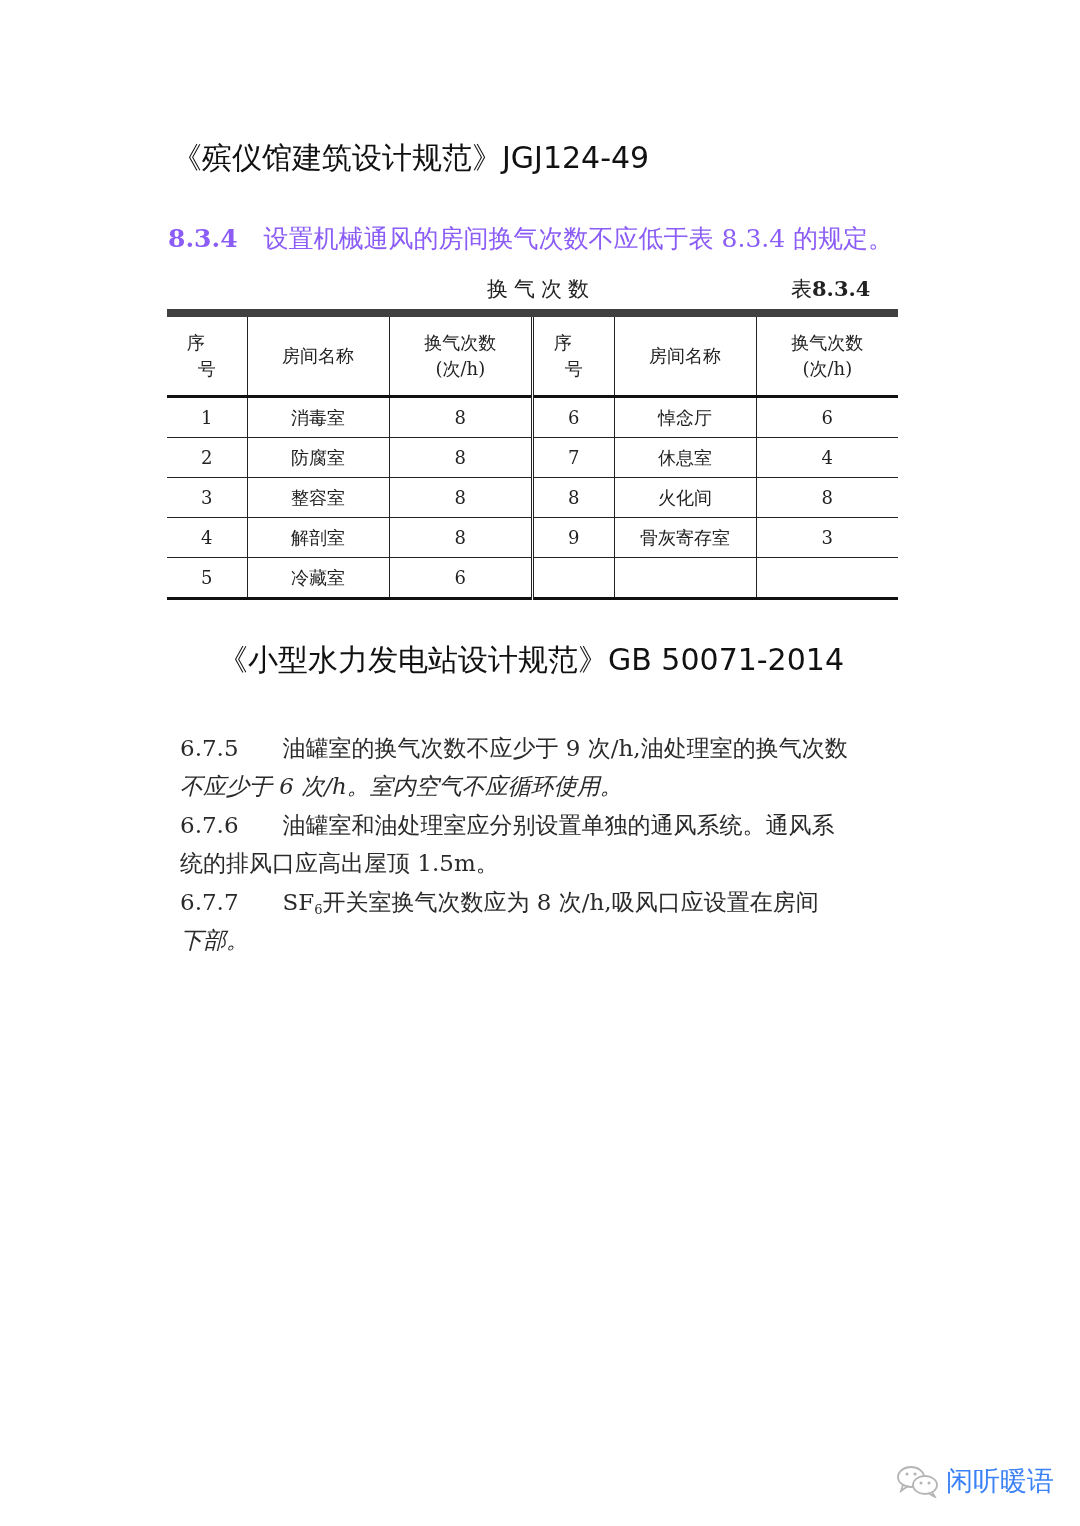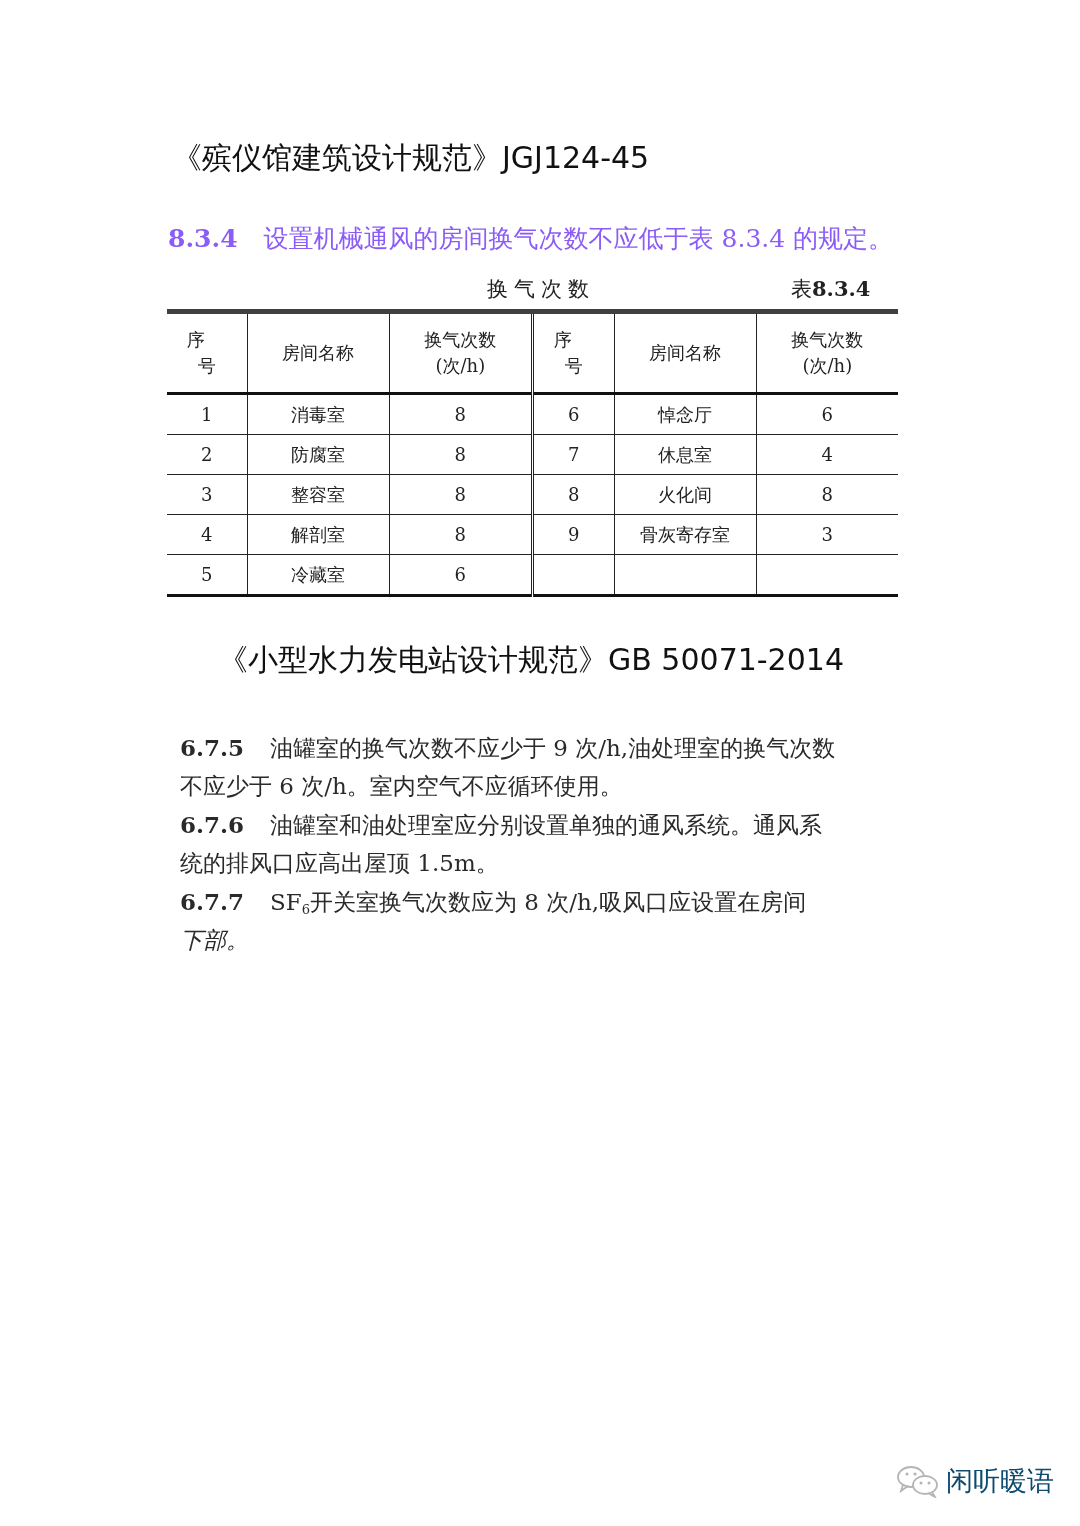--- a/index.html
+++ b/index.html
@@ -11,45 +11,45 @@
 
   .clause { position: absolute; left: 168px; top: 222px; font-size: 25px; font-family: "DejaVu Serif", serif; color: #8b5cf6; white-space: nowrap; }
   .clause .num { font-weight: bold; margin-right: 26px; font-family: "DejaVu Serif", serif; }
 
   .caption { position: absolute; top: 275px; font-size: 21px; font-family: "DejaVu Serif", serif; color: #222; }
   #cap-center { left: 487px; letter-spacing: 6px; }
   #cap-right { left: 791px; }
   #cap-right .b { font-weight: bold; }
 
   table.vent { position: absolute; left: 167px; top: 309px; width: 731px; border-collapse: collapse; font-family: "DejaVu Serif", serif; font-size: 18px; color: #222; }
-  table.vent { border-top: 5px solid #404040; border-bottom: 3px solid #111; }
+  table.vent { border-top: 8px solid #404040; border-bottom: 3px solid #111; }
   table.vent th, table.vent td { border-left: 1.5px solid #222; border-right: 1.5px solid #222; text-align: center; padding: 0; }
   table.vent tr:first-child th:first-child, table.vent td:first-child { border-left: none; }
   table.vent th:last-child, table.vent td:last-child { border-right: none; }
   table.vent thead th { height: 78px; font-weight: normal; border-bottom: 3px solid #111; line-height: 26px; }
   table.vent tbody td { height: 39px; border-bottom: 1.5px solid #222; }
   table.vent tbody tr:last-child td { border-bottom: none; }
   table.vent .divider { border-left: 3px double #222 !important; }
   .c1 { width: 80px; } .c2 { width: 142px; } .c3 { width: 142px; } .c4 { width: 80px; } .c5 { width: 142px; } .c6 { width: 142px; }
   .seq-label { letter-spacing: 22px; margin-right: -22px; }
 
   .para { position: absolute; left: 180px; font-family: "DejaVu Serif", serif; font-size: 23px; color: #2a2a2a; white-space: nowrap; }
-  .para .num { font-weight: bold; margin-right: 26px; }
+  .para .num { font-weight: normal; margin-right: 44px; }
   .sub { font-size: 13px; vertical-align: -4px; }
-  #p1a { top: 733px; } #p1b { top: 771px; }
+  #p1a { top: 733px; } #p1b { top: 771px; font-style: italic; }
   #p2a { top: 810px; text-align: right; } #p2b { top: 848px; }
   #p3a { top: 887px; } #p3b { top: 925px; font-style: italic; }
 
-  .watermark { position: absolute; left: 896px; top: 1463px; display: flex; align-items: center; color: #0c4a6e; font-size: 27px; font-family: "DejaVu Sans", sans-serif; }
+  .watermark { position: absolute; left: 896px; top: 1463px; display: flex; align-items: center; color: #3b82f6; font-size: 27px; font-family: "DejaVu Sans", sans-serif; }
   .watermark svg { margin-right: 6px; }
 </style>
 </head>
 <body>
 
-<div id="title1" class="section-title">《殡仪馆建筑设计规范》JGJ124-45</div>
+<div id="title1" class="section-title">《殡仪馆建筑设计规范》JGJ124-49</div>
 
 <div class="clause">
   <span class="num">8.3.4</span><span>设置机械通风的房间换气次数不应低于表 8.3.4 的规定。</span>
 </div>
 
 <div id="cap-center" class="caption">换气次数</div>
 <div id="cap-right" class="caption"><span>表</span><span class="b">8.3.4</span></div>
 
 <table class="vent">
   <thead>

